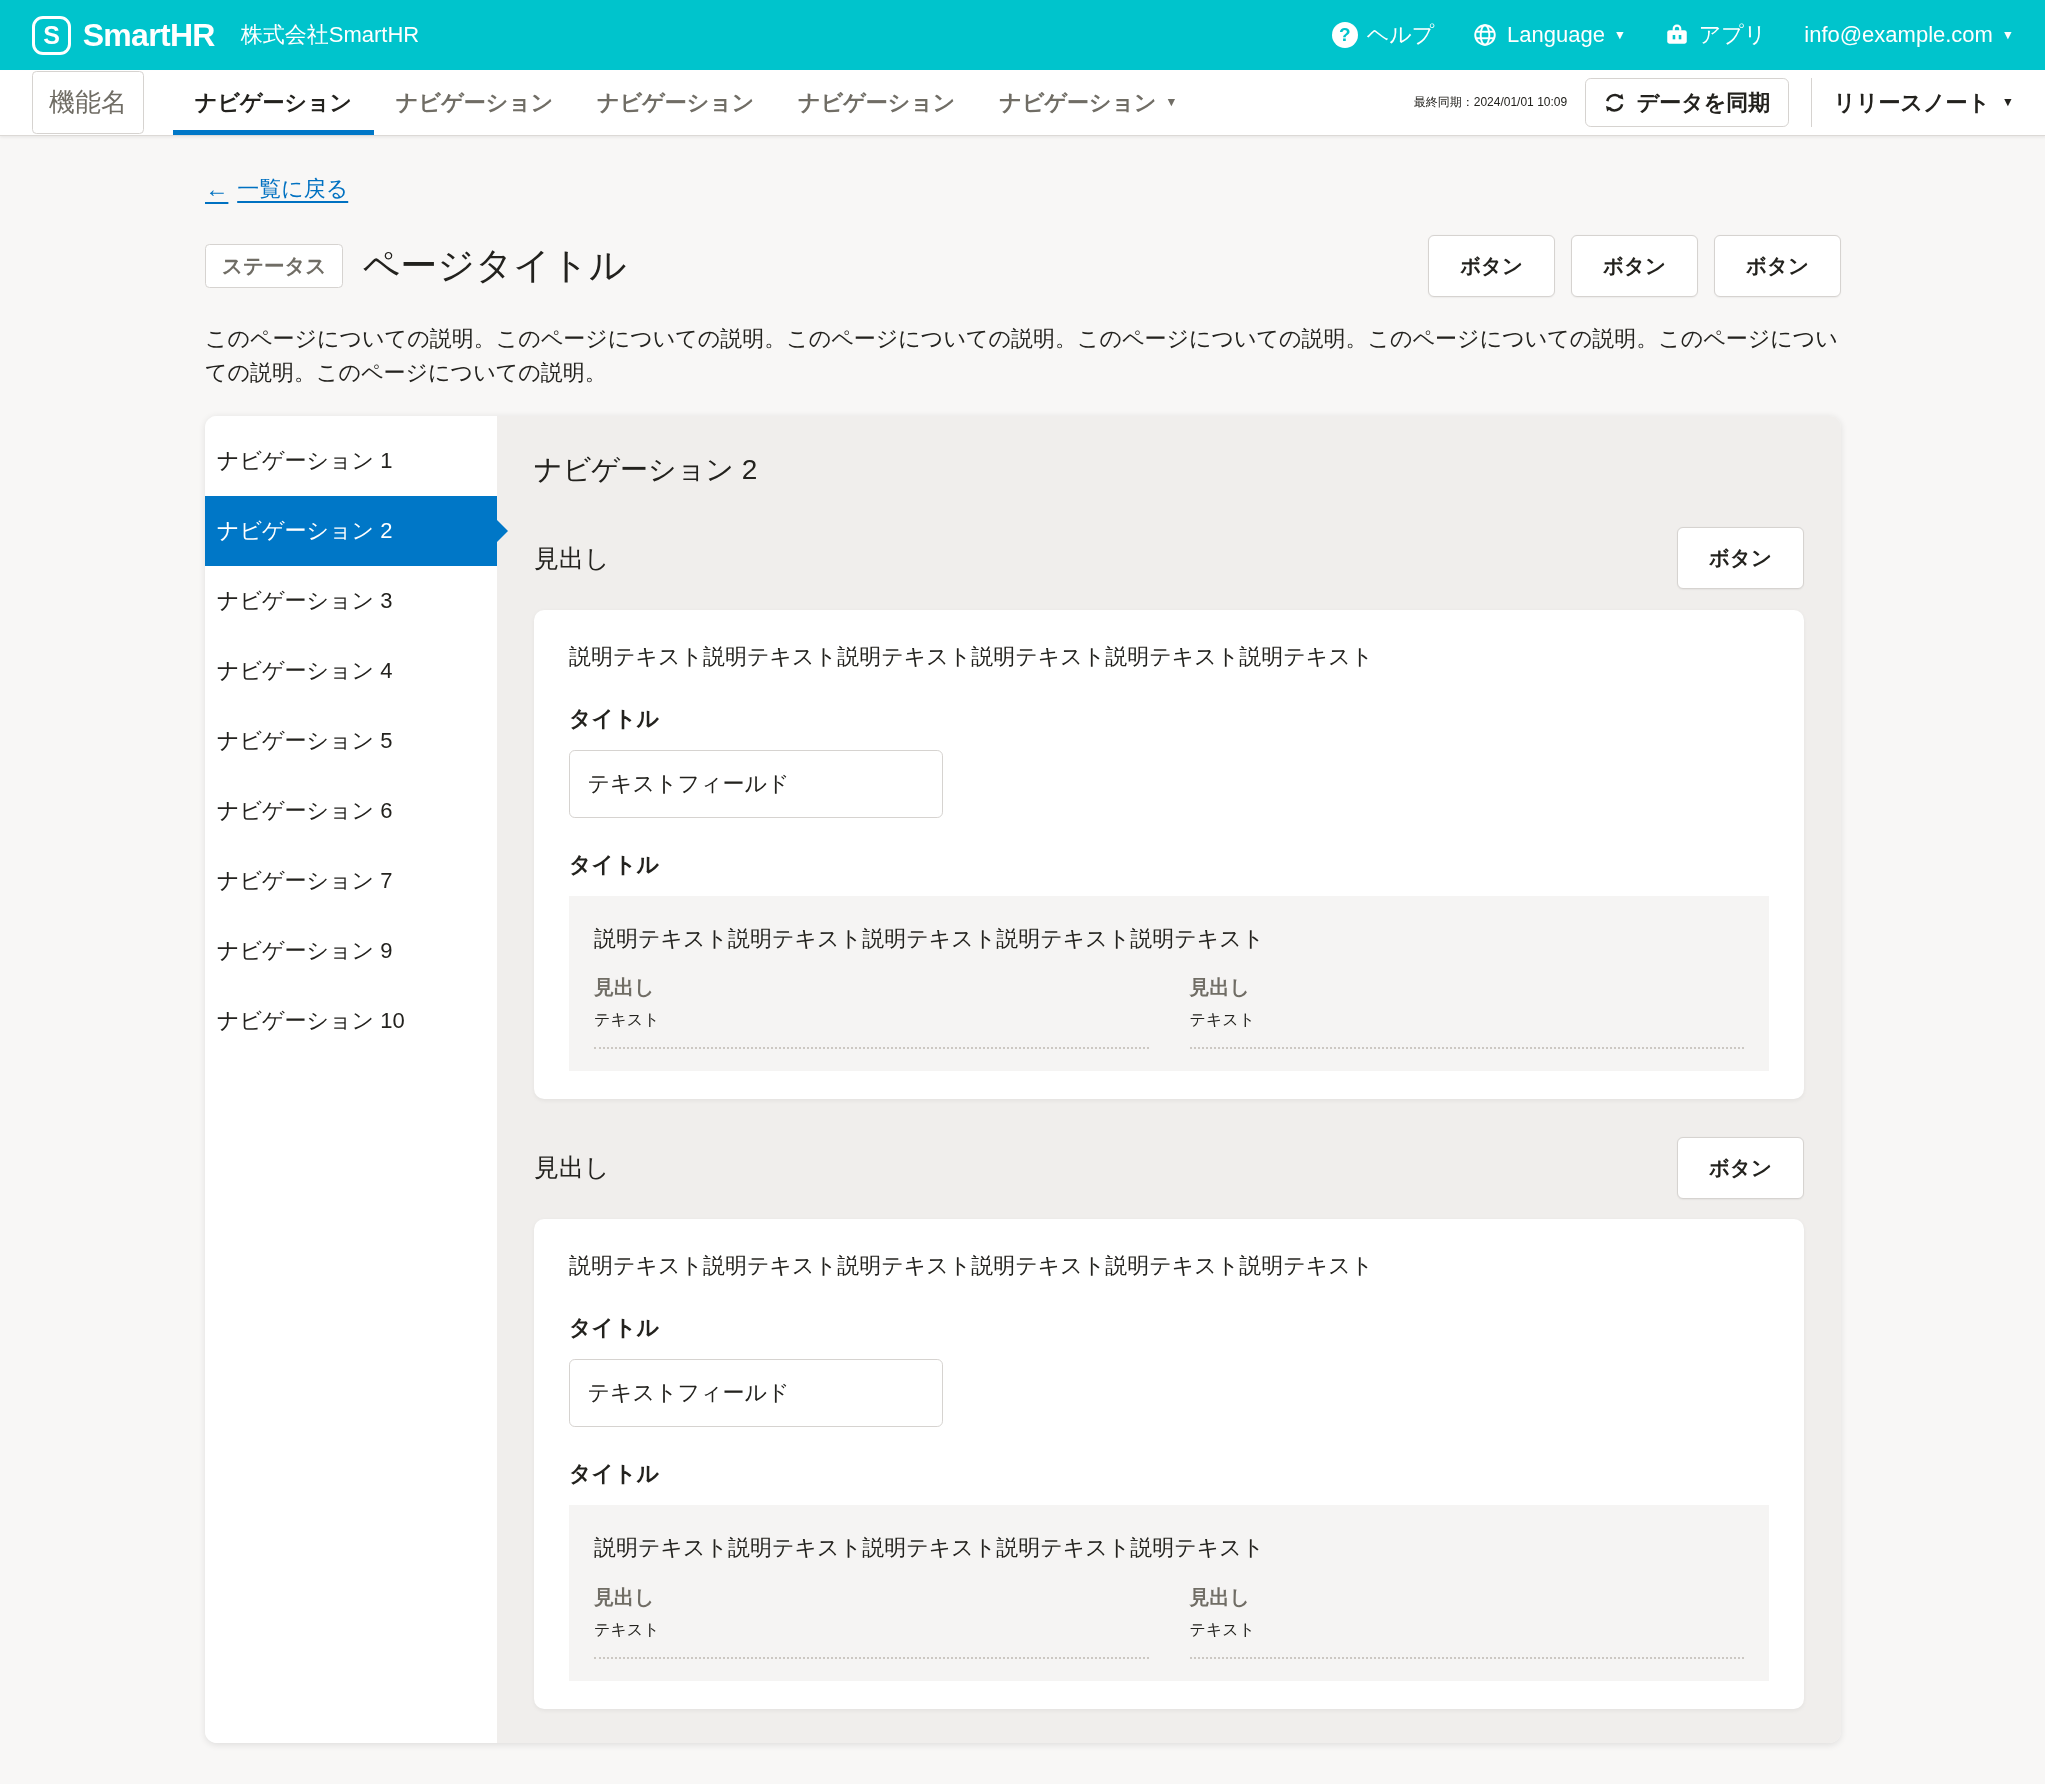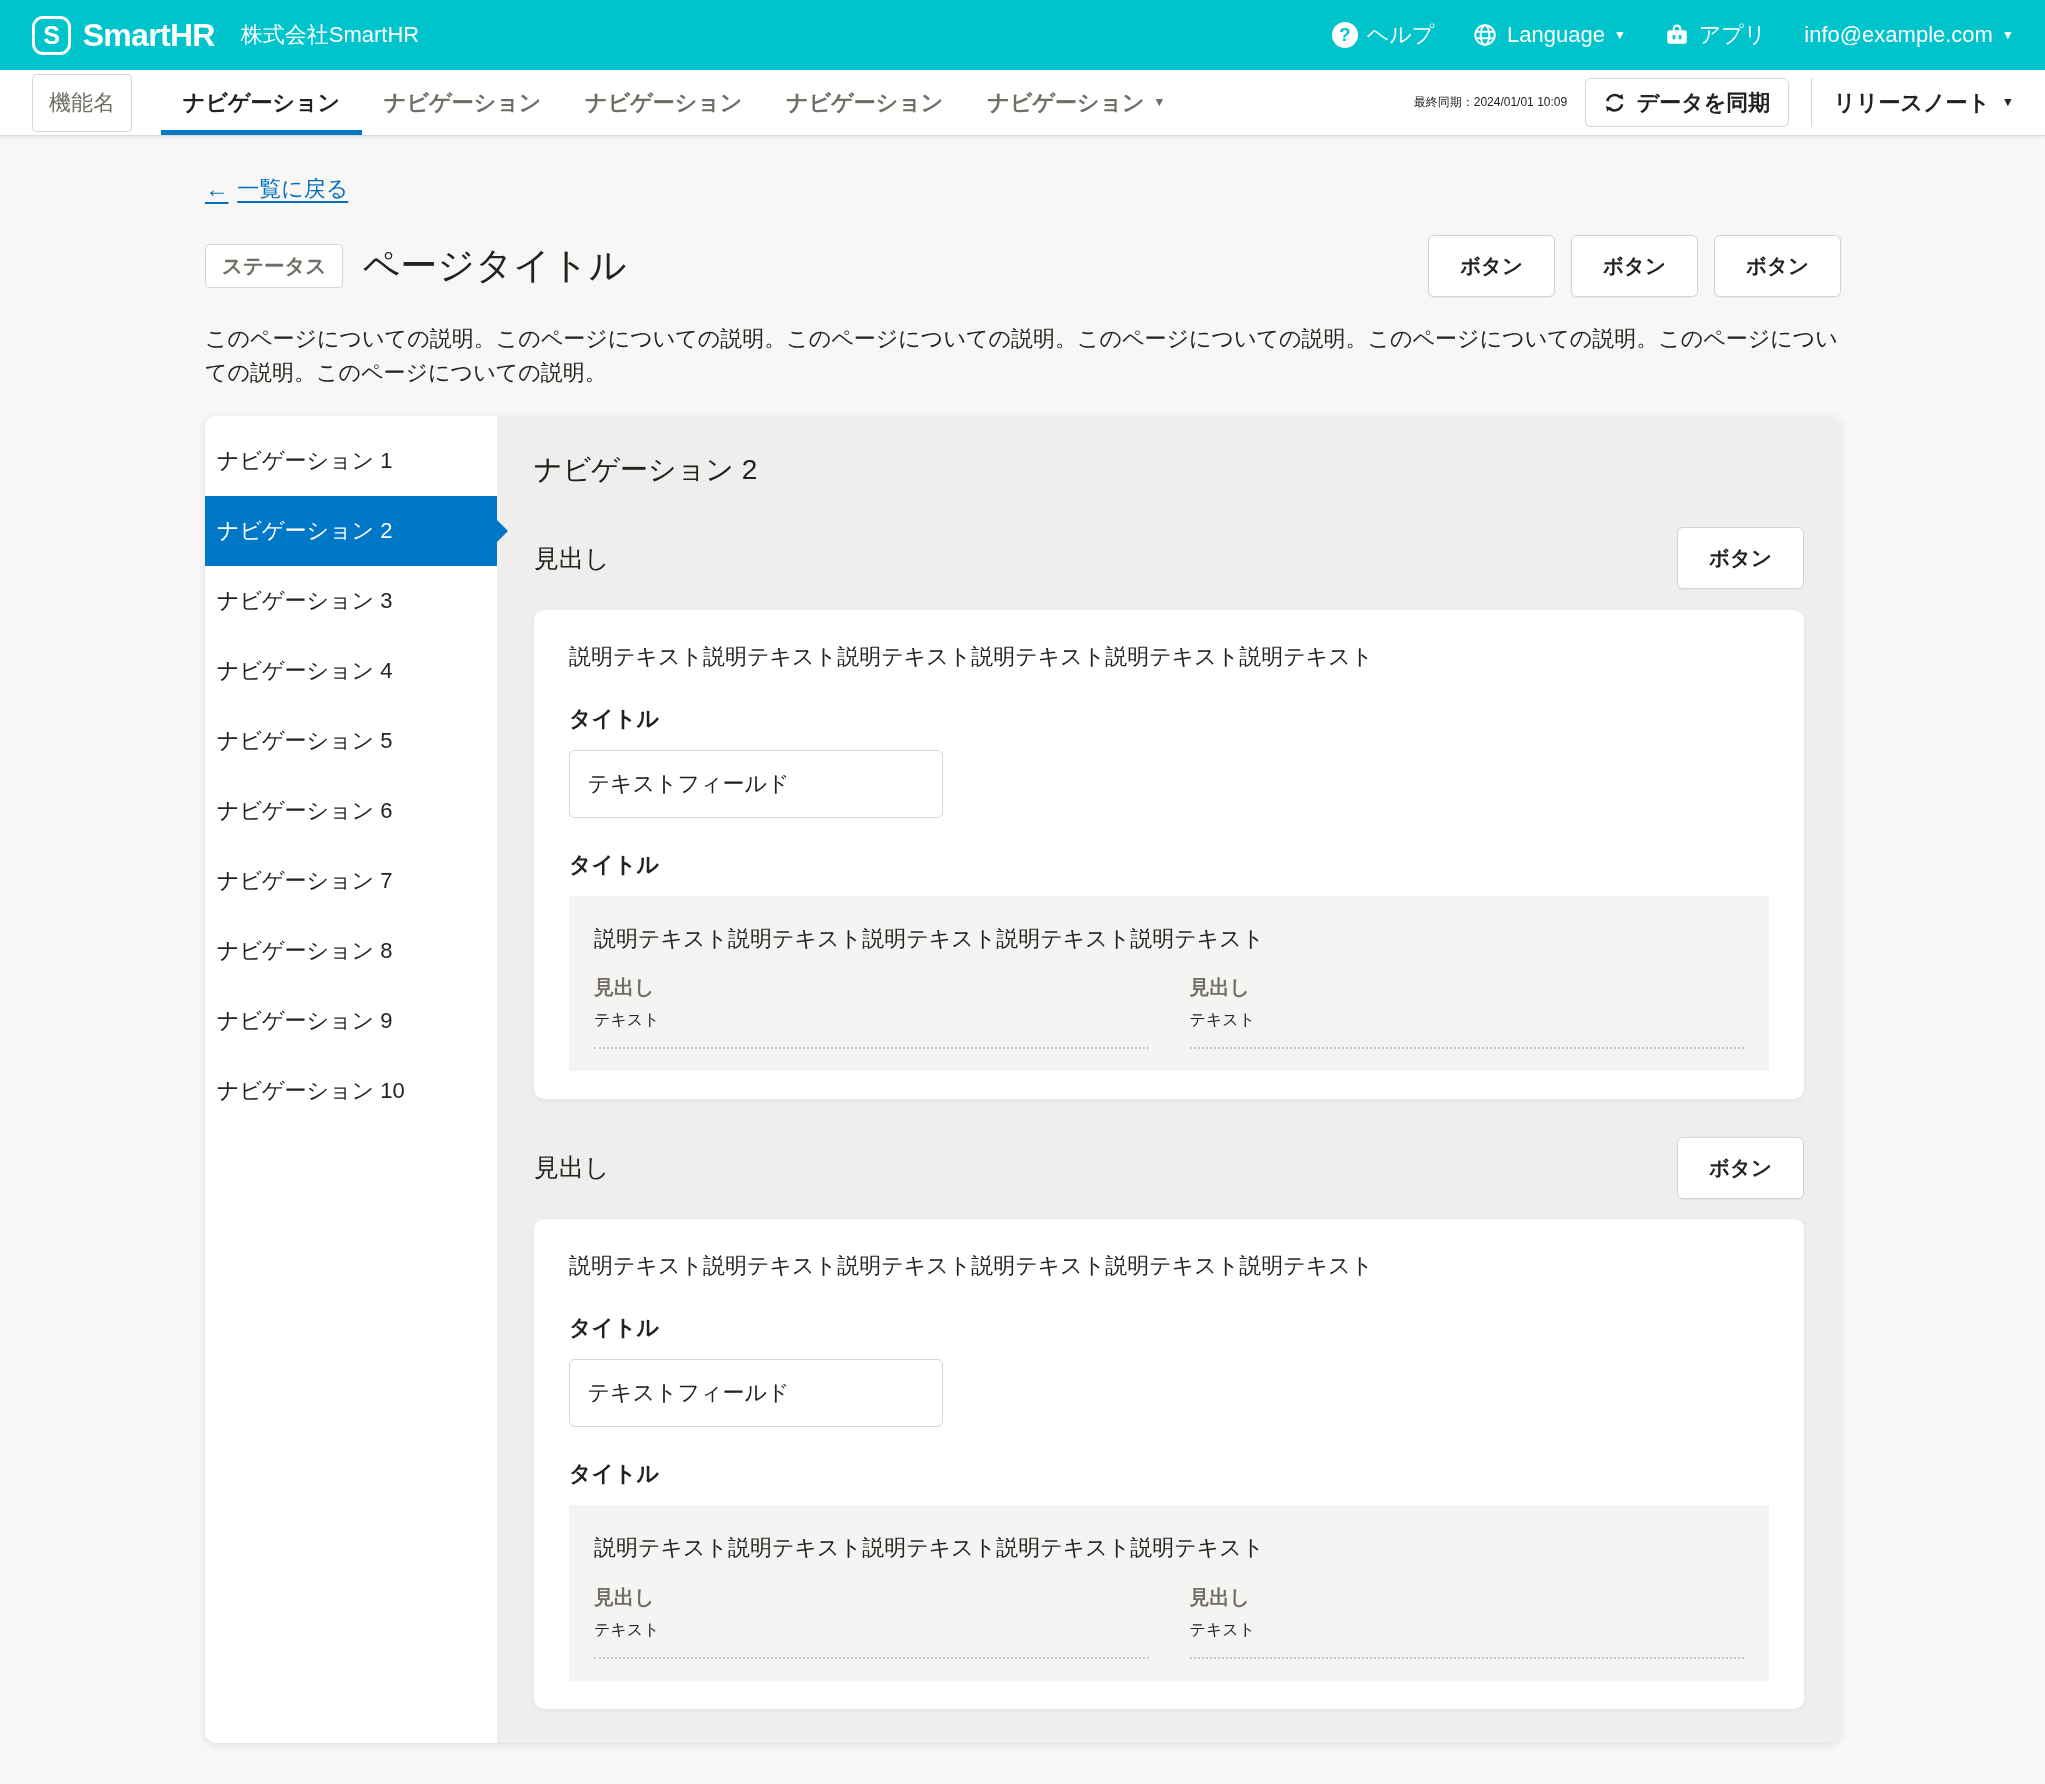--- a/index.html
+++ b/index.html
@@ -33,21 +33,21 @@
   .icon-svg { display:block; }
 
   
   .app-nav {
     height:66px; background:#fff; display:flex; align-items:center; padding:0 32px;
     border-bottom:0.7px solid #dcd9d6; box-shadow:0 1.5px 2.9px rgba(0,0,0,.07);
     position:relative; z-index:5;
   }
   .feature-badge {
     border:0.7px solid #d6d3d0; border-radius:4.4px; padding:13px 16px;
-    color:#706d65; font-size:22px; background:#fff;
+    color:#706d65; font-size:26px; background:#fff;
   }
   .tabs { display:flex; align-self:stretch; margin-left:29px; }
   .tab {
     display:flex; align-items:center; gap:8.8px; padding:0 22px;
     font-size:22px; font-weight:700; color:#706d65; cursor:pointer; position:relative;
   }
   .tab.active { color:#23221e; }
   .tab.active::after {
     content:""; position:absolute; left:0; right:0; bottom:0; height:5.1px; background:#0077c7;
   }
@@ -225,21 +225,20 @@
   <div class="container">
 
     <aside class="side-nav">
       <div class="sidebar-item">ナビゲーション 1</div>
       <div class="sidebar-item active">ナビゲーション 2</div>
       <div class="sidebar-item">ナビゲーション 3</div>
       <div class="sidebar-item">ナビゲーション 4</div>
       <div class="sidebar-item">ナビゲーション 5</div>
       <div class="sidebar-item">ナビゲーション 6</div>
       <div class="sidebar-item">ナビゲーション 7</div>
-      <div class="sidebar-item">ナビゲーション 8</div>
       <div class="sidebar-item">ナビゲーション 9</div>
       <div class="sidebar-item">ナビゲーション 10</div>
     </aside>
 
     <section class="panel">
       <h2 class="panel-heading">ナビゲーション 2</h2>
 
       <div class="section">
         <div class="section-head">
           <h3 class="section-title">見出し</h3>

